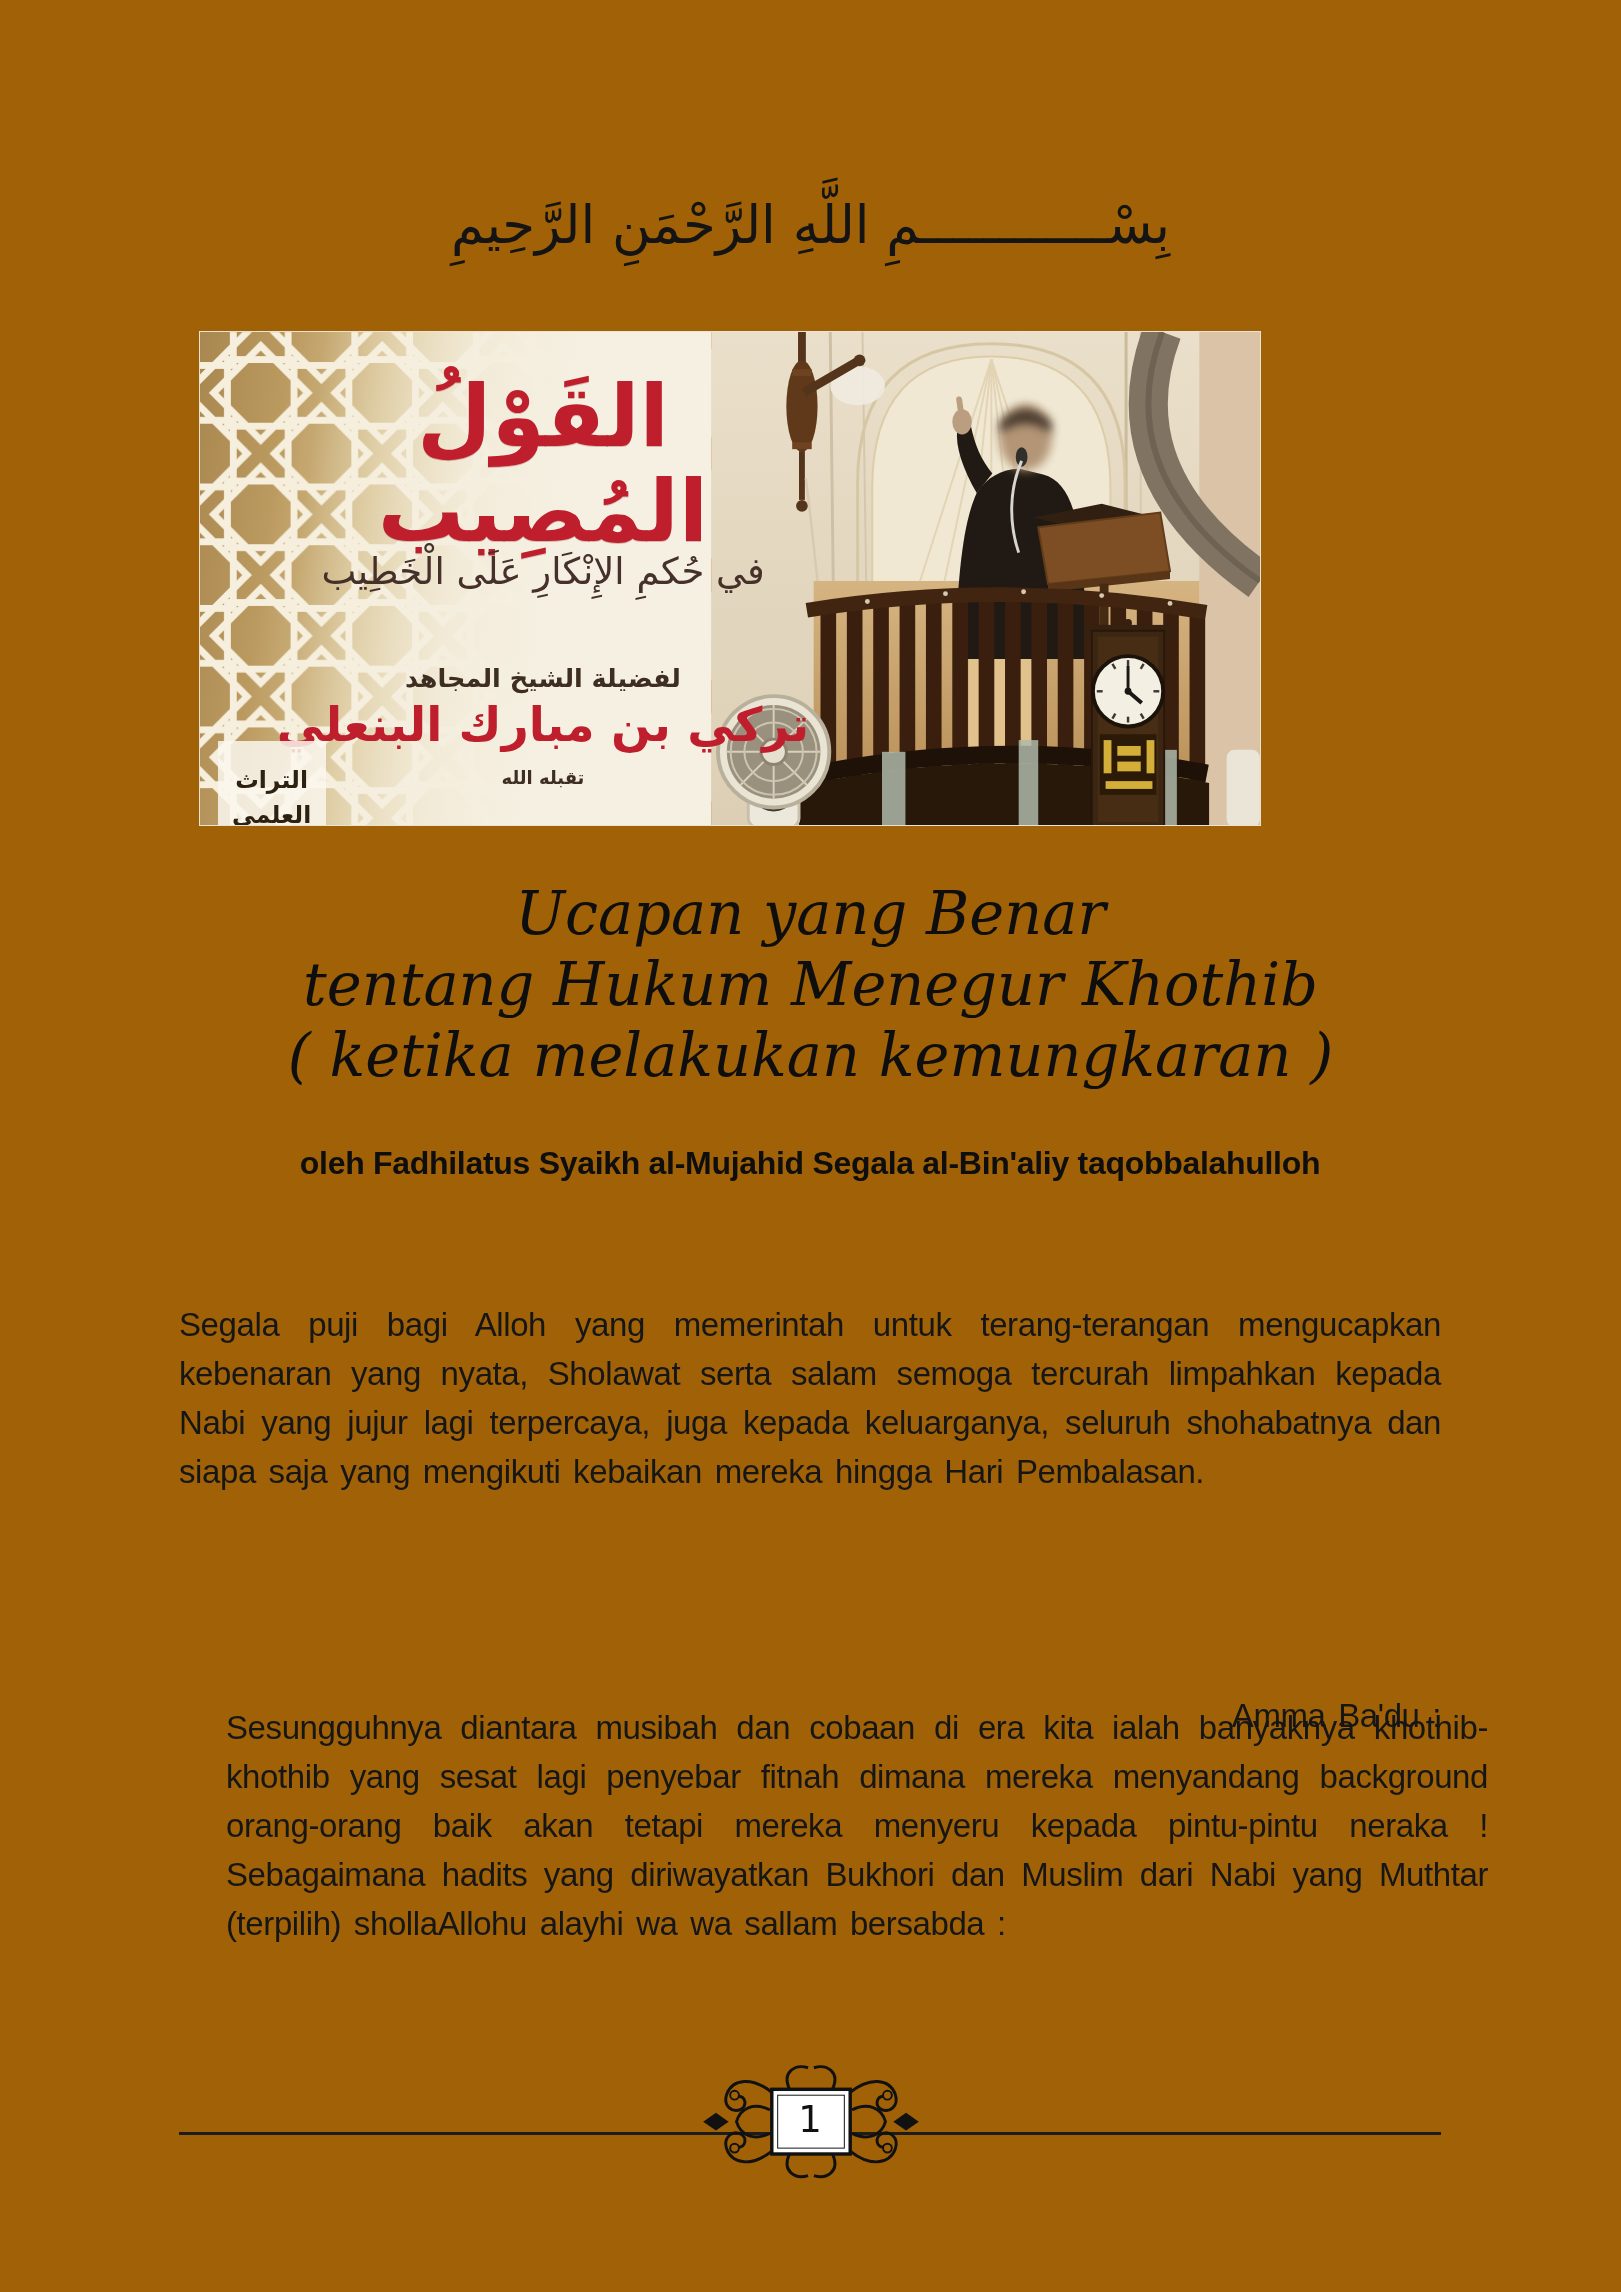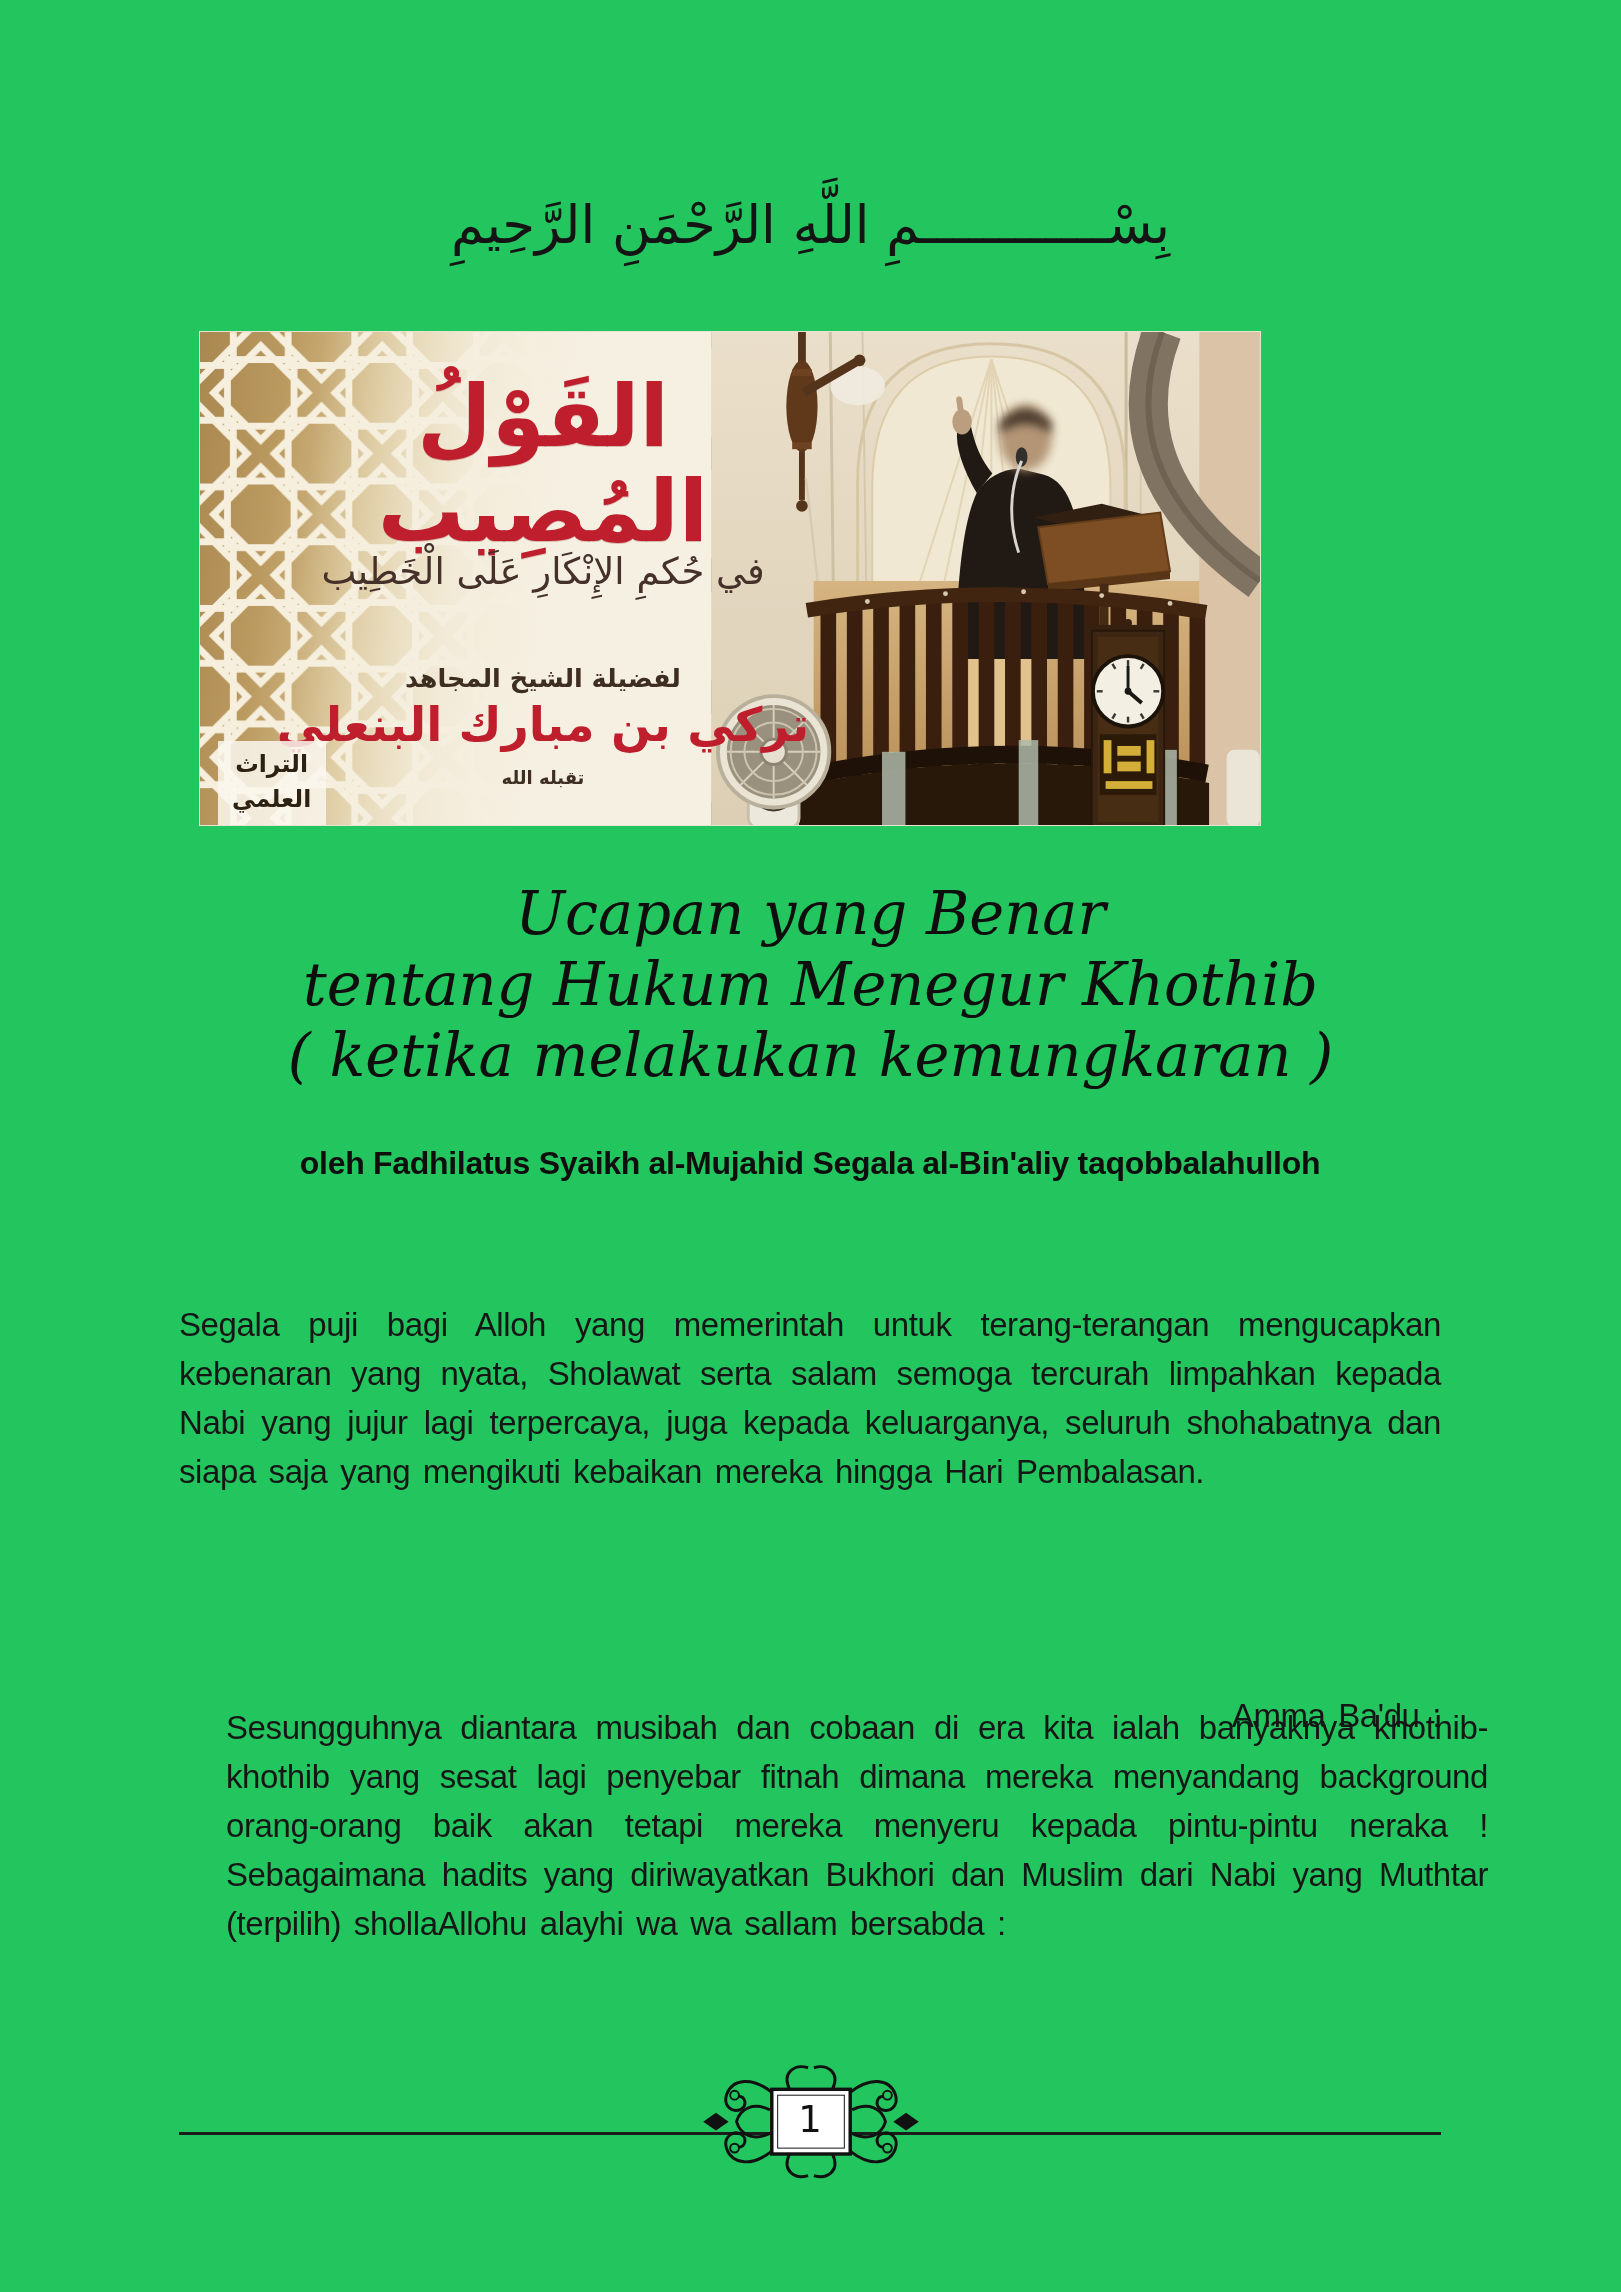--- a/index.html
+++ b/index.html
@@ -1,17 +1,17 @@
 <!DOCTYPE html>
 <html><head>
 <meta charset="utf-8">
 <style>
   html,body{margin:0;padding:0;background:#ffffff;}
   .page{
-    position:relative;width:1621px;height:2293px;background:#22c55e;
+    position:relative;width:1621px;height:2293px;background:#a16207;
     font-family:"Liberation Sans",sans-serif;color:#191919;overflow:hidden;
   }
   
   .bismillah{
     position:absolute;top:194px;left:0;width:1621px;text-align:center;
     font-family:"DejaVu Sans",sans-serif;font-size:53px;color:#141414;direction:rtl;
   }
   
   .banner{
     position:absolute;left:199px;top:331px;width:1062px;height:495px;
@@ -24,21 +24,21 @@
     background:linear-gradient(97deg,rgba(244,238,224,0) 22%,rgba(244,238,224,.75) 52%,rgba(246,240,226,.96) 72%);}
   .b-txt{position:absolute;left:39px;width:608px;text-align:center;direction:rtl;
     font-family:"DejaVu Sans",sans-serif;z-index:3;}
   .b-title{top:37px;font-size:86px;line-height:1.1;color:#bf1e2c;font-weight:bold;text-shadow:0 1px 0 rgba(120,20,20,.25);}
   .b-sub{top:218px;font-size:37px;color:#45312a;font-weight:normal;text-align:center;}
   .b-author-intro{top:331px;font-size:25.5px;color:#3e2e22;font-weight:bold;}
   .b-author{top:365px;font-size:47px;color:#bf1e2c;font-weight:bold;}
   .b-accepted{top:435px;font-size:18px;color:#3e2e22;font-weight:bold;}
   .b-logo{position:absolute;left:17.6px;bottom:0;width:108px;height:84px;z-index:4;
     background:rgba(250,247,238,.85);text-align:center;direction:rtl;
-    font-family:"DejaVu Sans",sans-serif;color:#2d2212;padding-top:6px;box-sizing:border-box;}
+    font-family:"DejaVu Sans",sans-serif;color:#2d2212;padding-top:22px;box-sizing:border-box;}
   .b-logo .big{font-size:23.5px;font-weight:bold;line-height:1.5;}
   .banner-photo{position:relative;width:549px;height:100%;}
   
   .title-block{
     position:absolute;top:878px;left:0;width:1621px;text-align:center;
     font-family:"DejaVu Serif",serif;font-style:italic;font-size:59px;line-height:71px;color:#0e0e0e;
   }
   .byline{
     position:absolute;top:1145px;left:179px;width:1262px;text-align:center;
     font-weight:bold;font-size:32px;color:#0e0e0e;letter-spacing:-0.3px;

